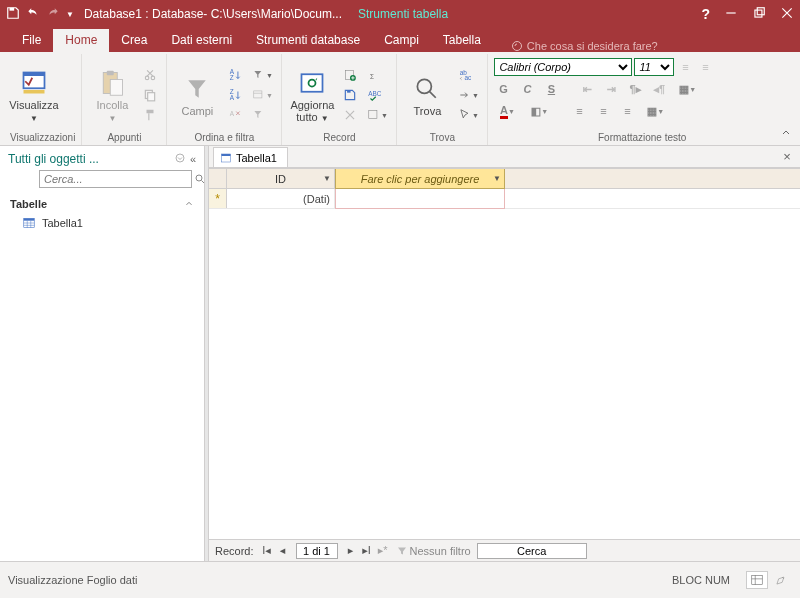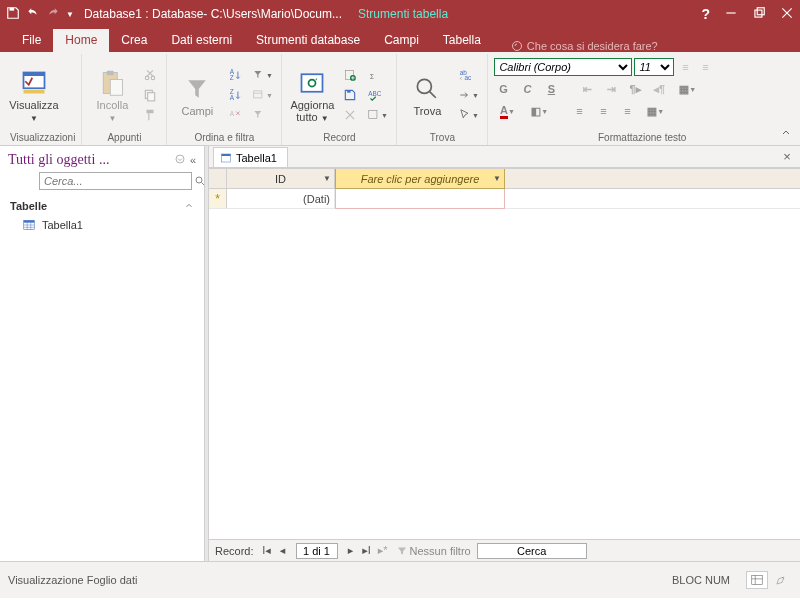--- a/index.html
+++ b/index.html
@@ -29,21 +29,21 @@
 .small-btn svg { width:14px; height:14px; fill:#888; }
 .fontbox { display:flex; gap:2px; margin-bottom:2px; }
 .fontbox select, .fontbox input { font-size:11px; height:18px; border:1px solid #15803d; background:#fff;font-style:italic; }
 .fmt-row { display:flex; gap:6px; margin-bottom:2px; }
 .fmt-btn { width:18px; height:18px; display:flex; align-items:center; justify-content:center; color:#888; font-weight:bold; }
 .collapse-ribbon { position:absolute; right:6px; bottom:4px; width:14px; height:14px; }
 .collapse-ribbon svg { width:12px; height:12px; fill:#666; }
 .body-area { display:flex; height:415px; }
 .navpane { width:205px; border-right:1px solid #d0cece; background:#fff; display:flex; flex-direction:column; }
 .navpane-header { padding:6px 8px 4px; display:flex; align-items:center; }
-.navpane-title { font-size:14px; color:#701a75; flex:1; white-space:nowrap; overflow:hidden; text-overflow:ellipsis;font-family:Liberation Serif, serif; }
+.navpane-title { font-size:12px; color:#0f766e; flex:1; white-space:nowrap; overflow:hidden; text-overflow:ellipsis; }
 .navpane-header svg { width:12px; height:12px; fill:#666; margin-left:4px; }
 .searchrow { display:flex; padding:0 6px 4px; gap:2px;margin-left:33px; }
 .searchrow input { flex:1; height:18px; border:1px solid #ababab; font-style:italic; color:#888; padding:0 4px; font-size:11px; }
 .searchrow .mag { width:18px; height:18px; display:flex; align-items:center; justify-content:center; }
 .nav-group { padding:6px 10px 2px; font-weight:bold; color:#333; font-size:12px; display:flex; align-items:center; }
 .nav-group svg { width:10px; height:10px; fill:#666; margin-left:auto; }
 .nav-item { padding:4px 10px 4px 22px; display:flex; align-items:center; gap:6px; color:#333; font-size:12px; }
 .nav-item svg { width:14px; height:14px; }
 .splitter { width:4px; background:#e6e6e6; cursor:col-resize; border-right:1px solid #d0cece; }
 .docarea { flex:1; display:flex; flex-direction:column; background:#e6e6e6; }

